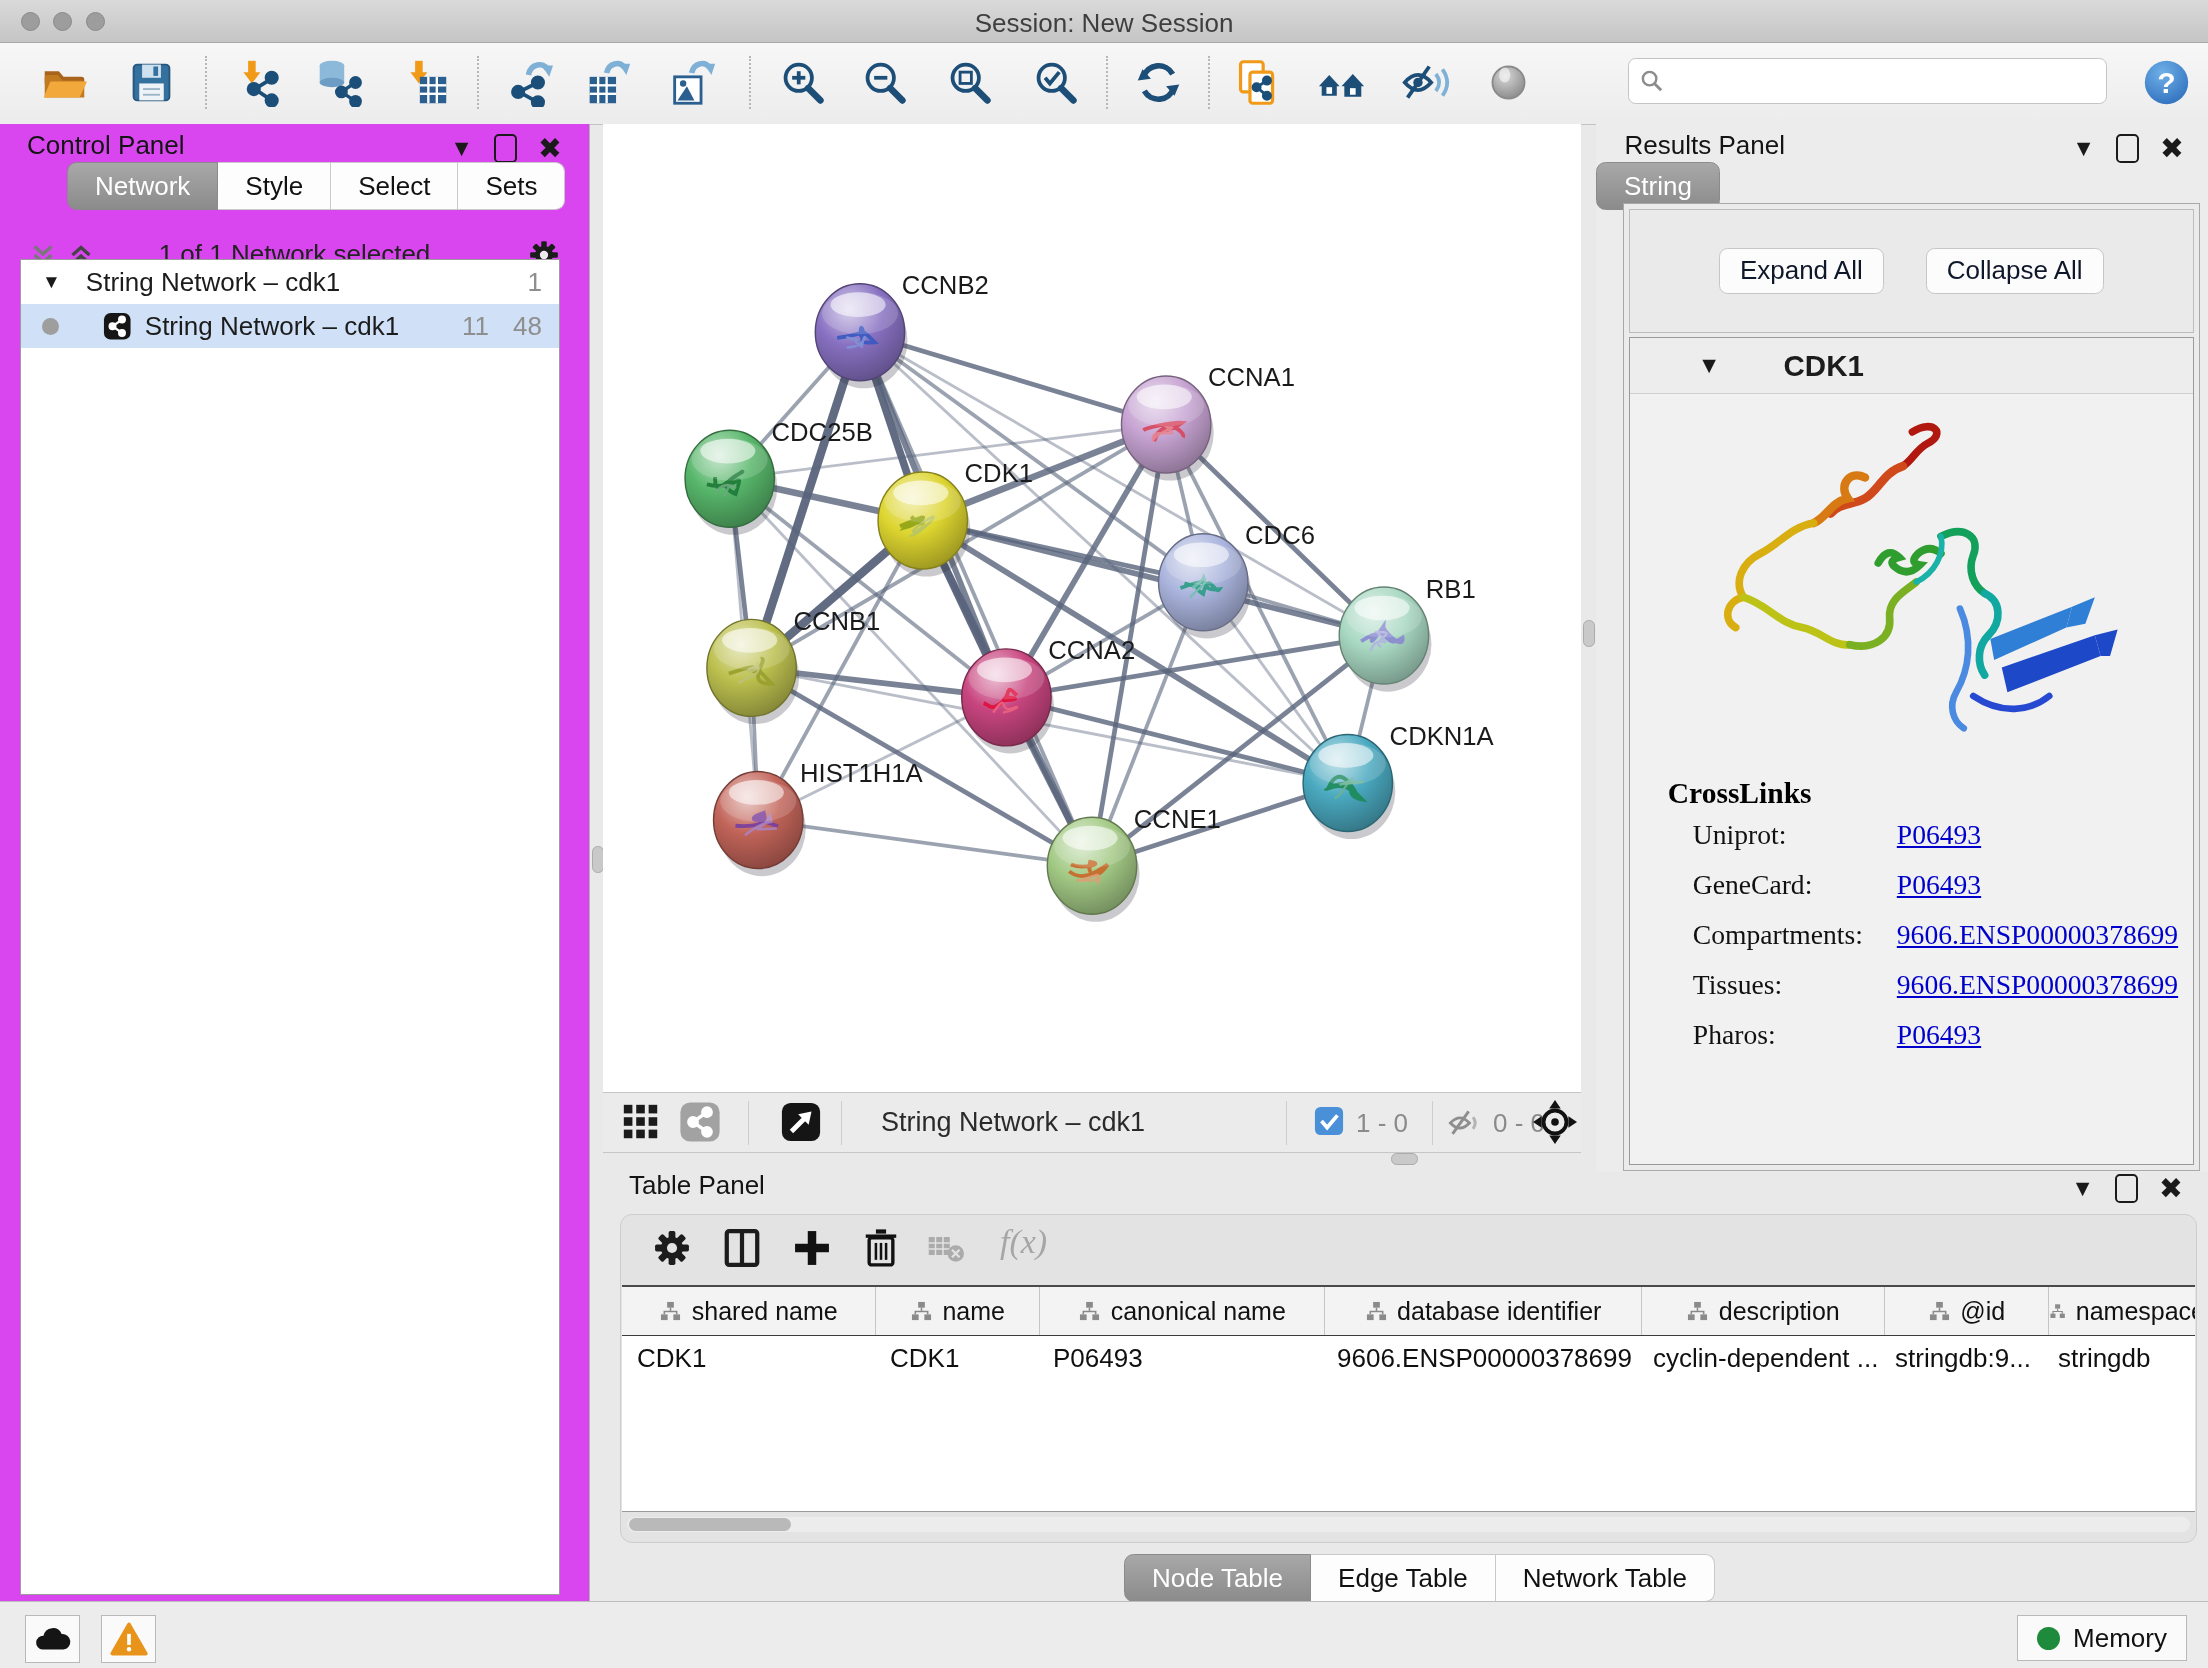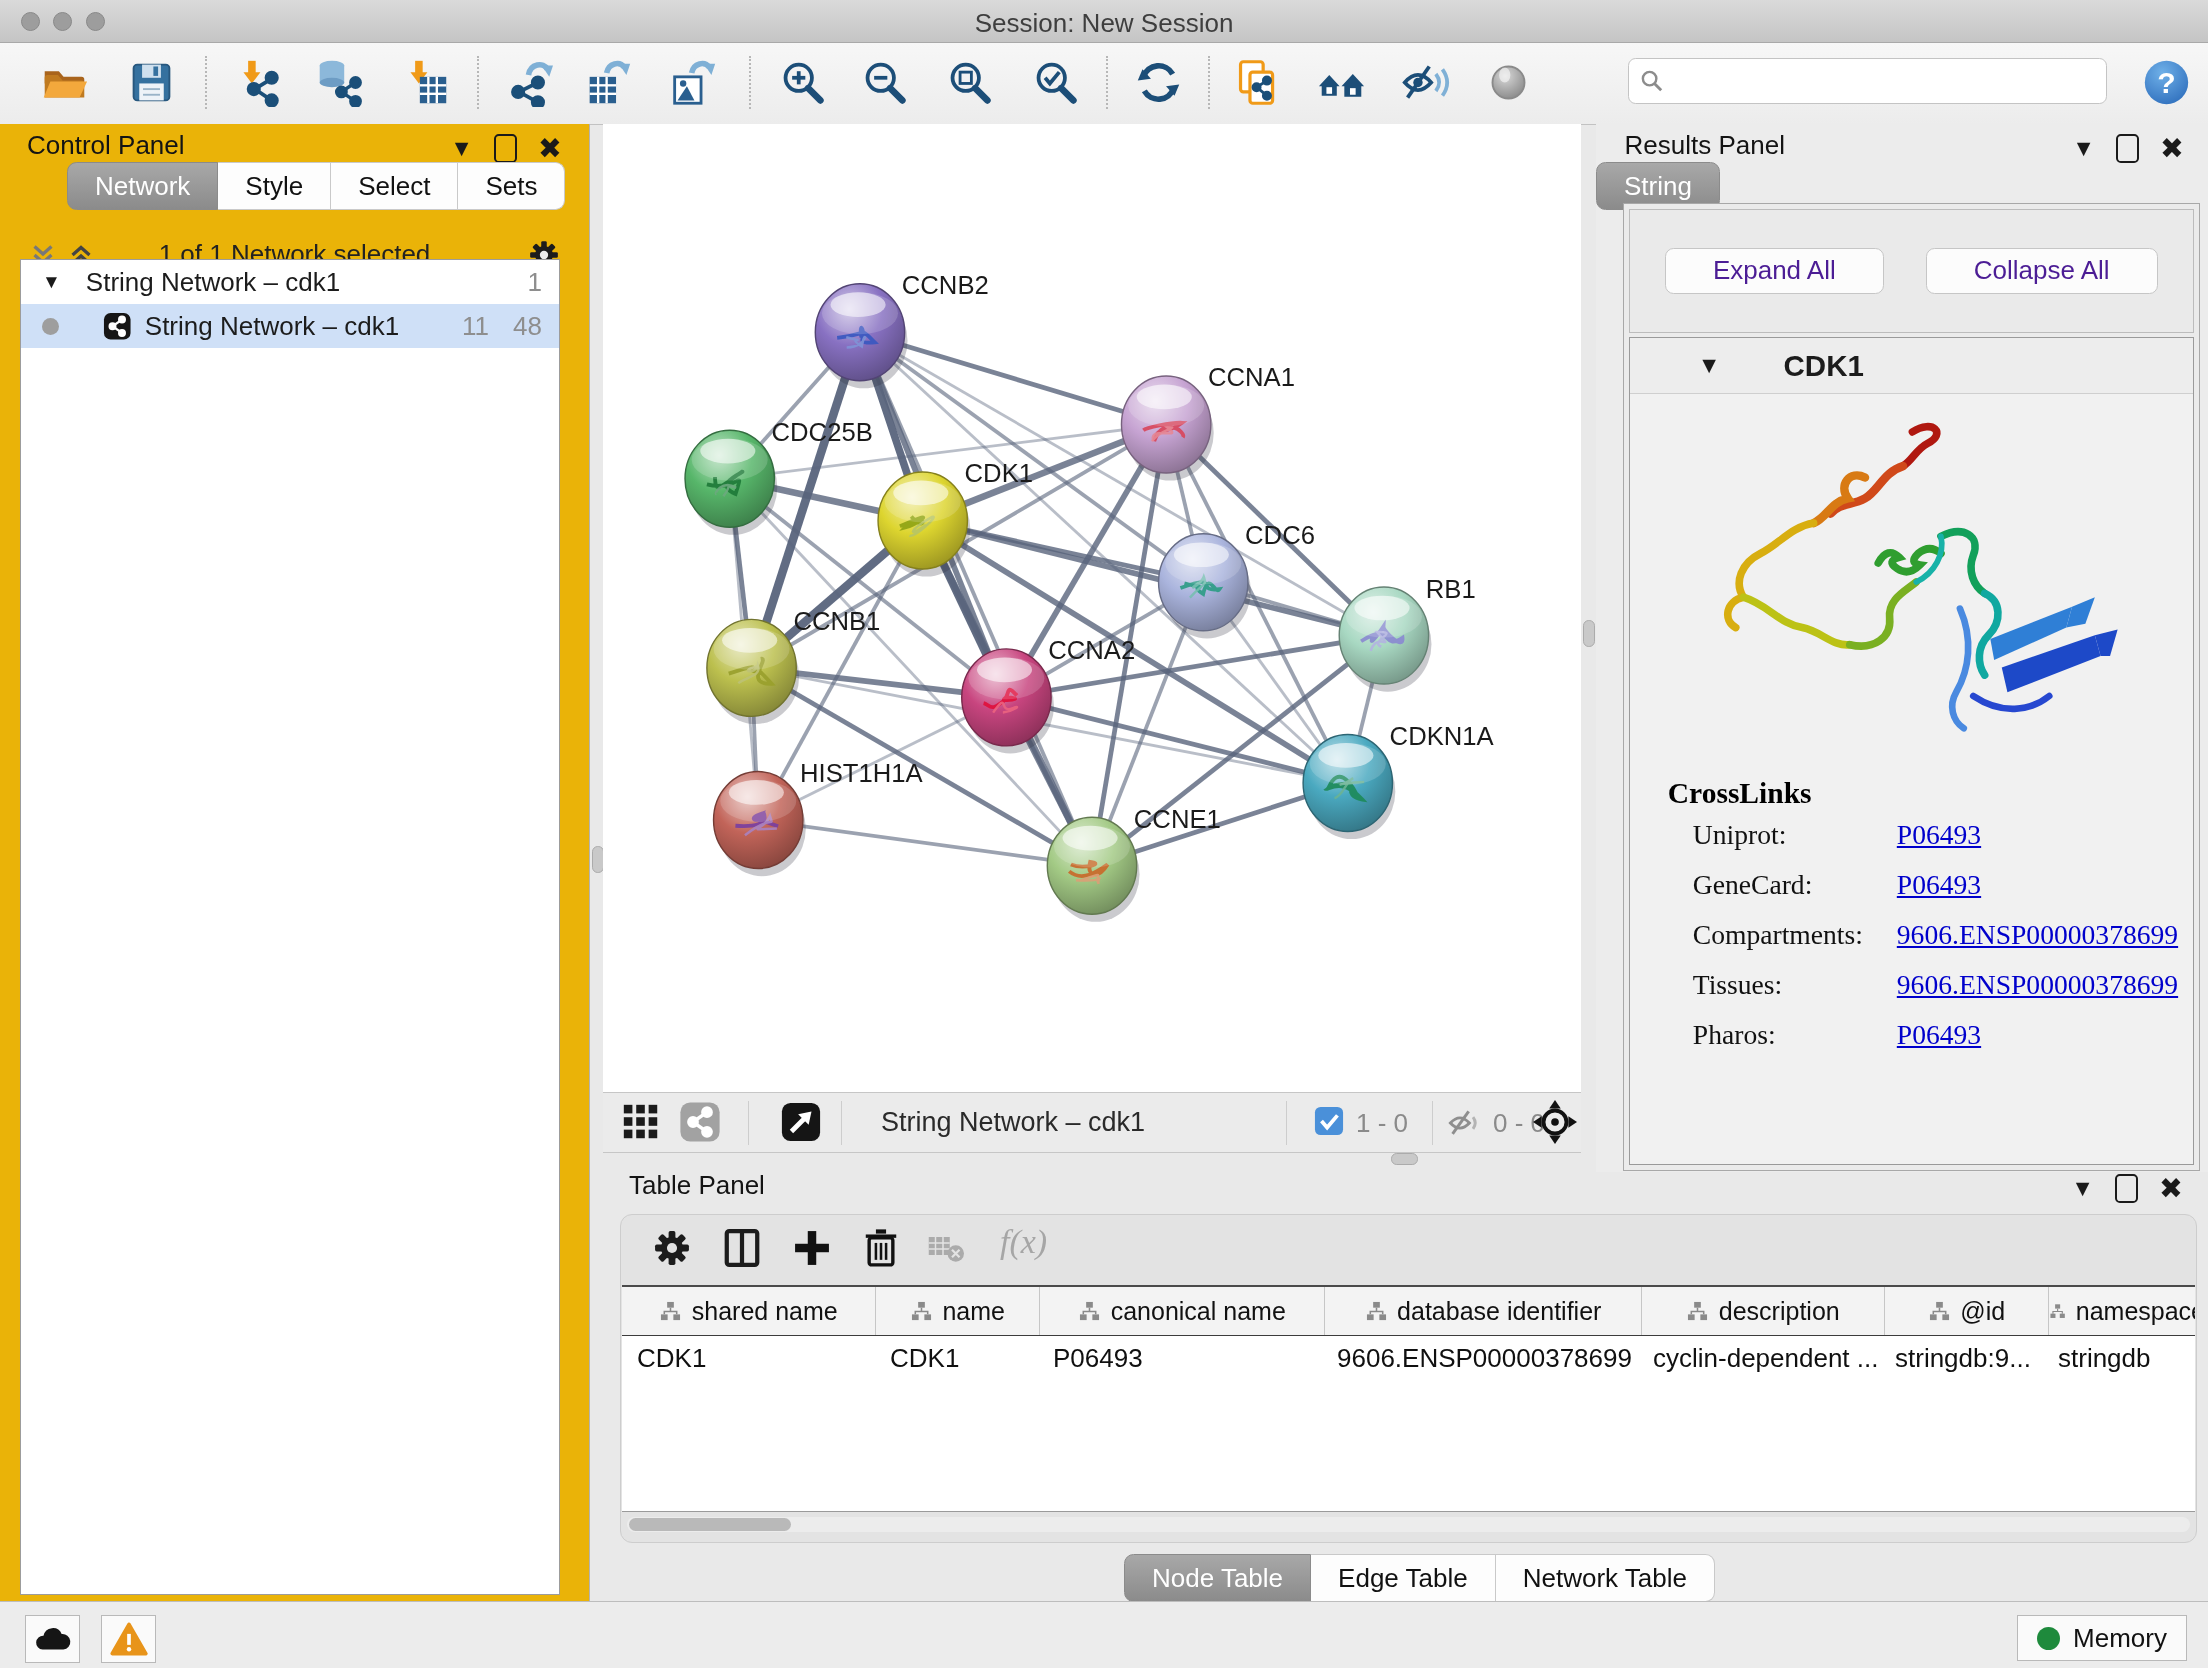--- a/index.html
+++ b/index.html
@@ -28,21 +28,21 @@
   .closex{font-size:28.5px;font-weight:bold;color:#1a1a1a;}
   
   .tabs{display:flex;}
   .tab{height:46px;line-height:46px;padding:0 27px;font-size:26px;background:#fdfdfd;
        border:1px solid #c9c9c9;border-left-width:0;color:#111;}
   .tab:first-child{border-left-width:1px;border-radius:9.5px 0 0 9.5px;}
   .tab:last-child{border-radius:0 9.5px 9.5px 0;}
   .tab.sel{background:linear-gradient(#a8a8a8,#8b8b8b);color:#fff;border-color:#8b8b8b;}
   .tab.single{border-radius:9.5px;border-left-width:1px;}
   
-  .cpanel{position:absolute;left:0;top:124px;width:589px;height:1479px;background:#eab308;
+  .cpanel{position:absolute;left:0;top:124px;width:589px;height:1479px;background:#d946ef;
           border-right:1.9px solid #b2b2b2;}
   .cp-tabs{position:absolute;left:67px;top:38px;}
   .cp-row{position:absolute;left:0;right:0;top:107px;height:48px;}
   .cp-status{position:absolute;left:0;right:0;text-align:center;top:7.6px;font-size:26px;color:#222;}
   .netlist{position:absolute;left:20px;top:135px;width:538px;bottom:7.6px;background:#fff;
            border:1.9px solid #9c9c9c;}
   .nrow{position:relative;height:44px;display:flex;align-items:center;font-size:26px;}
   .nrow.sel{background:#cfe0f7;}
   .ncount{position:absolute;color:#8e8e8e;}
   
@@ -53,22 +53,22 @@
   .ntitle{position:absolute;left:278px;top:14.3px;font-size:27px;color:#2a2a2a;}
   .ncountt{position:absolute;top:15px;font-size:26px;color:#8a8a8a;}
   .handle{position:absolute;background:#c9c9c9;border:1px solid #ababab;border-radius:5.7px;}
   
   .rpanel{position:absolute;left:1596px;top:124px;width:613px;height:1048px;background:#ececec;}
   .rtab{position:absolute;left:0;right:0;top:38px;display:flex;}
   .rsunken{position:absolute;left:27px;top:79px;right:9.5px;height:966px;border:1.9px solid #a8a8a8;
            background:#ebebeb;}
   .expandbox{position:absolute;left:4.8px;right:4.8px;top:4.8px;height:122px;background:#eaeaea;
              border:1px solid #bcbcbc;display:flex;align-items:center;justify-content:center;gap:42px;}
-  .rbtn{height:44px;line-height:42px;padding:0 47px;font-size:26px;background:#fcfcfc;
-        border:1.9px solid #c6c6c6;border-radius:8.6px;color:#4c1d95;}
+  .rbtn{height:44px;line-height:42px;padding:0 20px;font-size:26px;background:#fcfcfc;
+        border:1.9px solid #c6c6c6;border-radius:8.6px;color:#0f172a;}
   .contentbox{position:absolute;left:4.8px;right:4.8px;top:133px;bottom:4.8px;border:1px solid #9a9a9a;
               background:#f1f1f1;overflow:hidden;}
   .cdkhead{height:55px;border-bottom:1px solid #cfcfcf;background:#ededed;display:flex;
            align-items:center;}
   .cdkhead .tri{margin-left:68px;}
   .cdkname{margin-left:63px;font-size:29.5px;font-weight:bold;}
   .cdkdesc{margin:15px 0 0 38px;font-size:27px;color:#1c1c1c;}
   .proteinwrap{margin:17px auto 0 auto;width:447px;}
   .xl{margin:21px 0 0 38px;font-family:"Liberation Serif","DejaVu Serif",serif;}
   .xlhead{font-size:29.5px;font-weight:bold;color:#000;}

